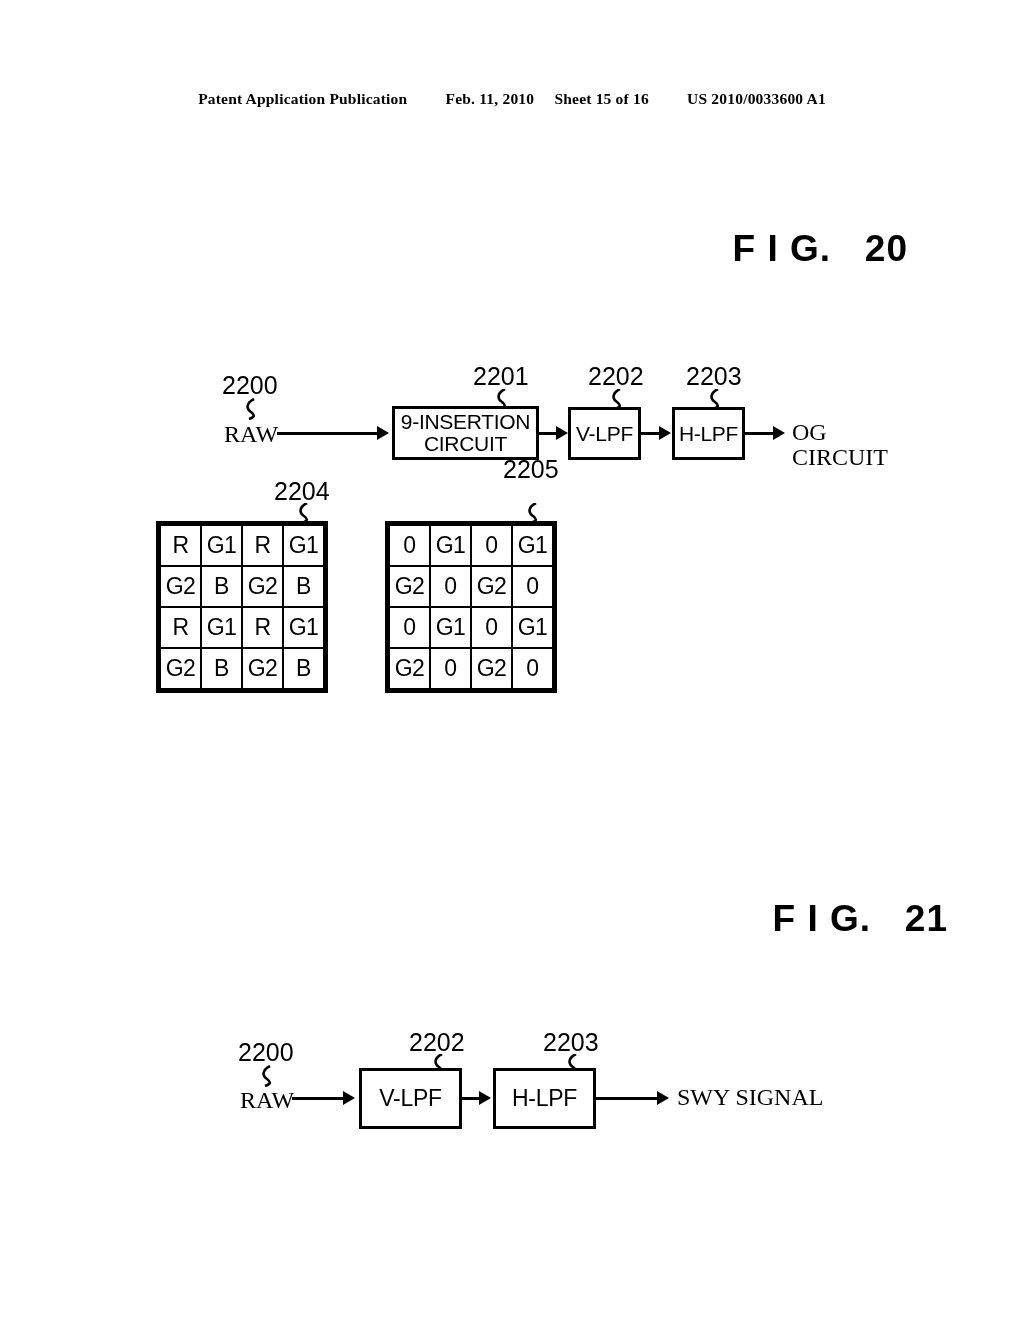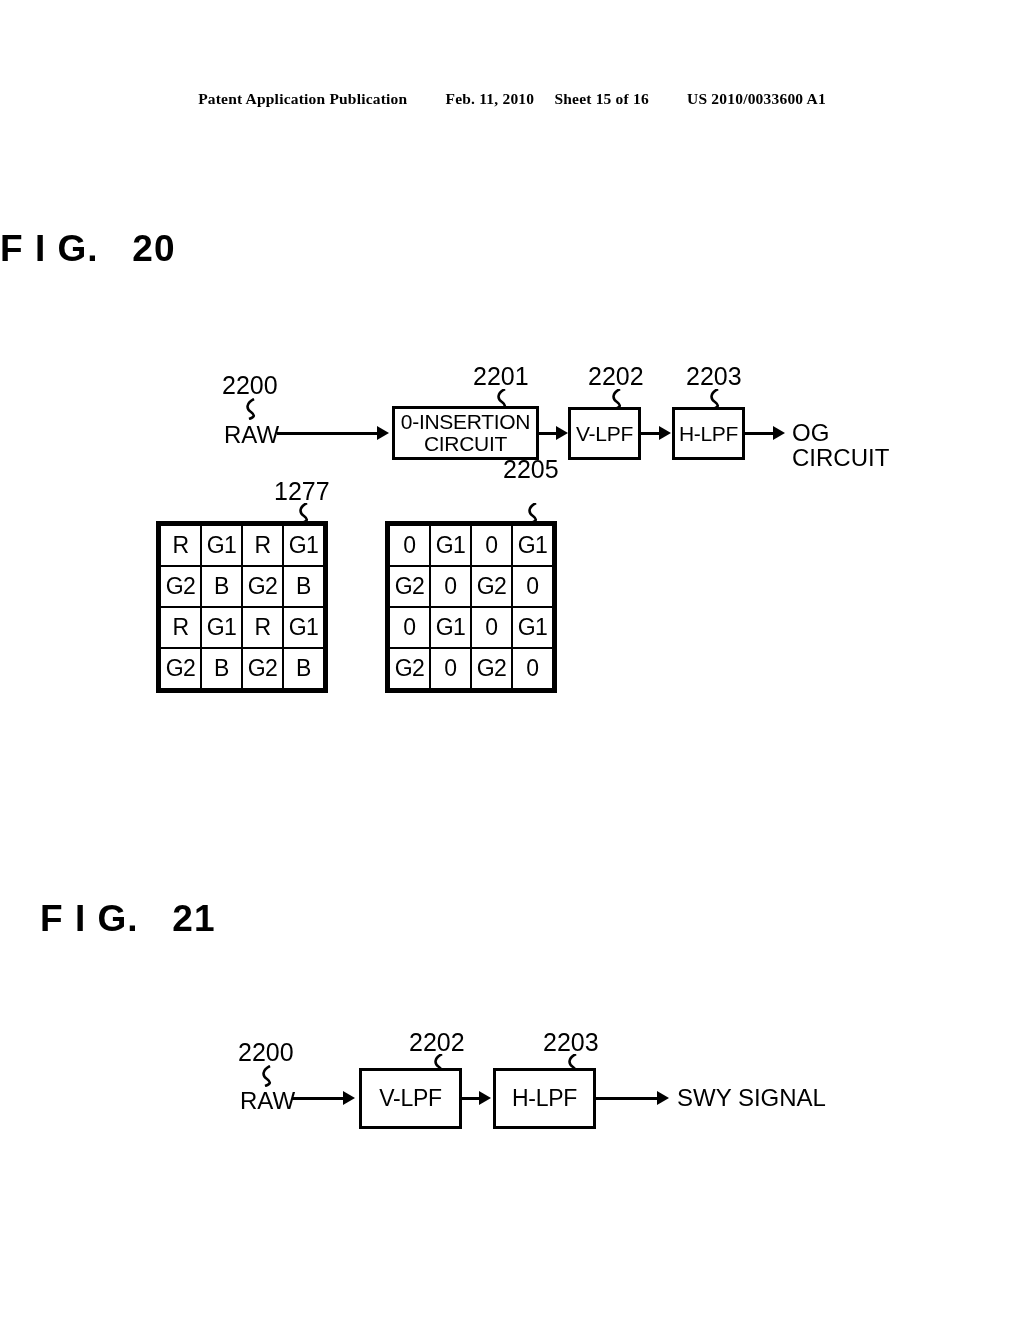--- a/index.html
+++ b/index.html
@@ -32,21 +32,21 @@
   .page-header span { display: inline-block; }
   .hdr-gap-1 { width: 30px; }
   .hdr-gap-2 { width: 12px; }
   .hdr-gap-3 { width: 30px; }
 
   
   .fig-title {
     position: absolute;
     width: 908px;
     left: 0;
-    text-align: left;
+    text-align: right;
     font-family: "Liberation Sans", sans-serif;
     font-weight: bold;
     font-size: 37px;
     letter-spacing: 1px;
     white-space: pre;
   }
   #fig20-title { top: 228px; }
   #fig21-title { top: 898px; margin-left: 40px; }
 
   .blk {
@@ -69,20 +69,21 @@
     letter-spacing: 0px;
     white-space: nowrap;
   }
 
   .lbl {
     position: absolute;
     font-size: 24px;
     white-space: nowrap;
     letter-spacing: 0px;
     line-height: 1.06;
+    font-family: Liberation Serif, serif;
   }
 
   
   .hline {
     position: absolute;
     height: 3px;
     background: #000;
   }
   
   .arrow {
@@ -139,21 +140,21 @@
 </svg>
 <div class="lbl" style="left:224px; top:422px;">RAW</div>
 
 <div class="hline" style="left:277px; top:432px; width:100px;"></div>
 <div class="arrow" style="left:377px; top:426px;"></div>
 
 <div class="refnum" style="left:473px; top:362px;">2201</div>
 <svg class="squig" style="left:494px; top:389px;" width="18" height="20" viewBox="0 0 18 20">
   <path d="M11 0 C3 4, 3 10, 8 13 C12 16, 12 18, 6 20" fill="none" stroke="#000" stroke-width="2.6"></path>
 </svg>
-<div class="blk" style="left:392px; top:406px; width:147px; height:54px; white-space:pre;">0-INSERTION
+<div class="blk" style="left:392px; top:406px; width:147px; height:54px; white-space:pre;">9-INSERTION
 CIRCUIT</div>
 
 <div class="hline" style="left:539px; top:432px; width:22px;"></div>
 <div class="arrow" style="left:556px; top:426px;"></div>
 
 <div class="refnum" style="left:588px; top:362px;">2202</div>
 <svg class="squig" style="left:609px; top:389px;" width="18" height="20" viewBox="0 0 18 20">
   <path d="M11 0 C3 4, 3 10, 8 13 C12 16, 12 18, 6 20" fill="none" stroke="#000" stroke-width="2.6"></path>
 </svg>
 <div class="blk" style="left:568px; top:407px; width:73px; height:53px;">V-LPF</div>
@@ -165,21 +166,21 @@
 <svg class="squig" style="left:707px; top:389px;" width="18" height="20" viewBox="0 0 18 20">
   <path d="M11 0 C3 4, 3 10, 8 13 C12 16, 12 18, 6 20" fill="none" stroke="#000" stroke-width="2.6"></path>
 </svg>
 <div class="blk" style="left:672px; top:407px; width:73px; height:53px;">H-LPF</div>
 
 <div class="hline" style="left:745px; top:432px; width:32px;"></div>
 <div class="arrow" style="left:773px; top:426px;"></div>
 <div class="lbl" style="left:792px; top:420px; white-space:pre;">OG
 CIRCUIT</div>
 
-<div class="refnum" style="left:274px; top:477px;">1277</div>
+<div class="refnum" style="left:274px; top:477px;">2204</div>
 <svg class="squig" style="left:296px; top:503px;" width="18" height="20" viewBox="0 0 18 20">
   <path d="M11 0 C3 4, 3 10, 8 13 C12 16, 12 18, 6 20" fill="none" stroke="#000" stroke-width="2.6"></path>
 </svg>
 <div class="matrix cols4" id="matrix-2204" style="left:156px; top:521px; width:172px; height:172px;">
     <div class="mcell">R</div>
     <div class="mcell">G1</div>
     <div class="mcell">R</div>
     <div class="mcell">G1</div>
     <div class="mcell">G2</div>
     <div class="mcell">B</div>

